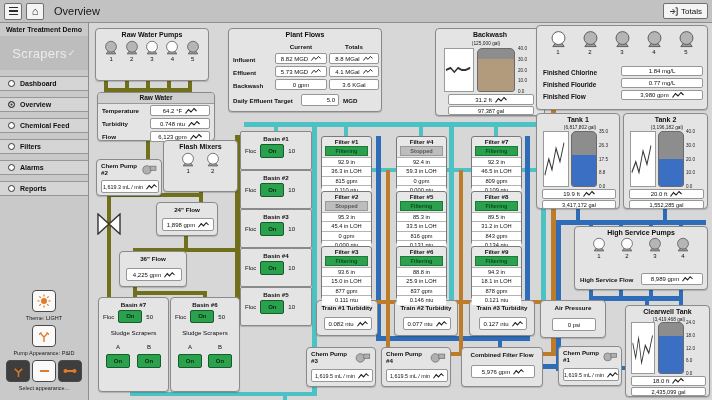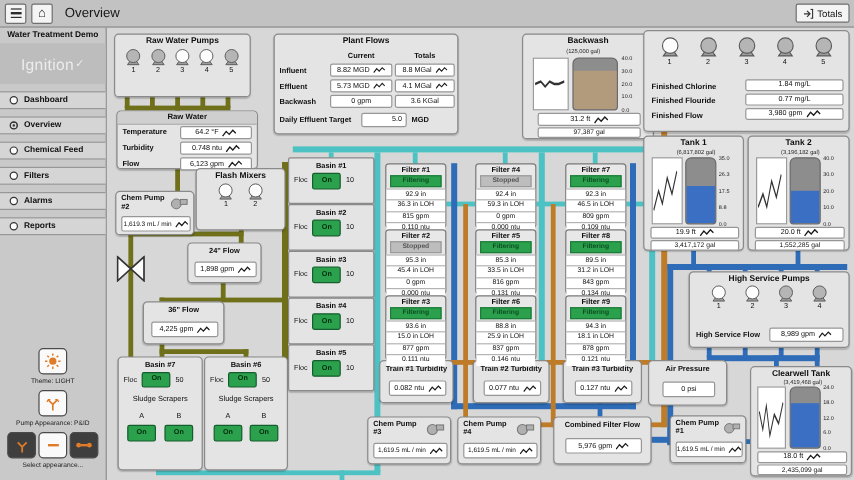--- a/index.html
+++ b/index.html
@@ -184,21 +184,21 @@
         <path d="M1 4.5 h4.5 M3.5 2 L6 4.5 L3.5 7"></path>
         <path d="M6.5 .8 h1.7 v7.4 h-1.7"></path>
       </svg>
     <span>Totals</span>
   </div>
 </div>
 
 <div class="sidebar">
   <div class="sb-title">Water Treatment Demo</div>
   <div class="logo">
-    <span>Ignition</span>
+    <span>Scrapers</span>
       <span class="mark">✓</span>
   </div>
   <div class="menu">
     <div class="mitem unsel">
         <span class="radio"></span>
         <span class="mlabel">Dashboard</span>
       </div>
     <div class="mitem sel">
         <span class="radio"></span>
         <span class="mlabel">Overview</span>

